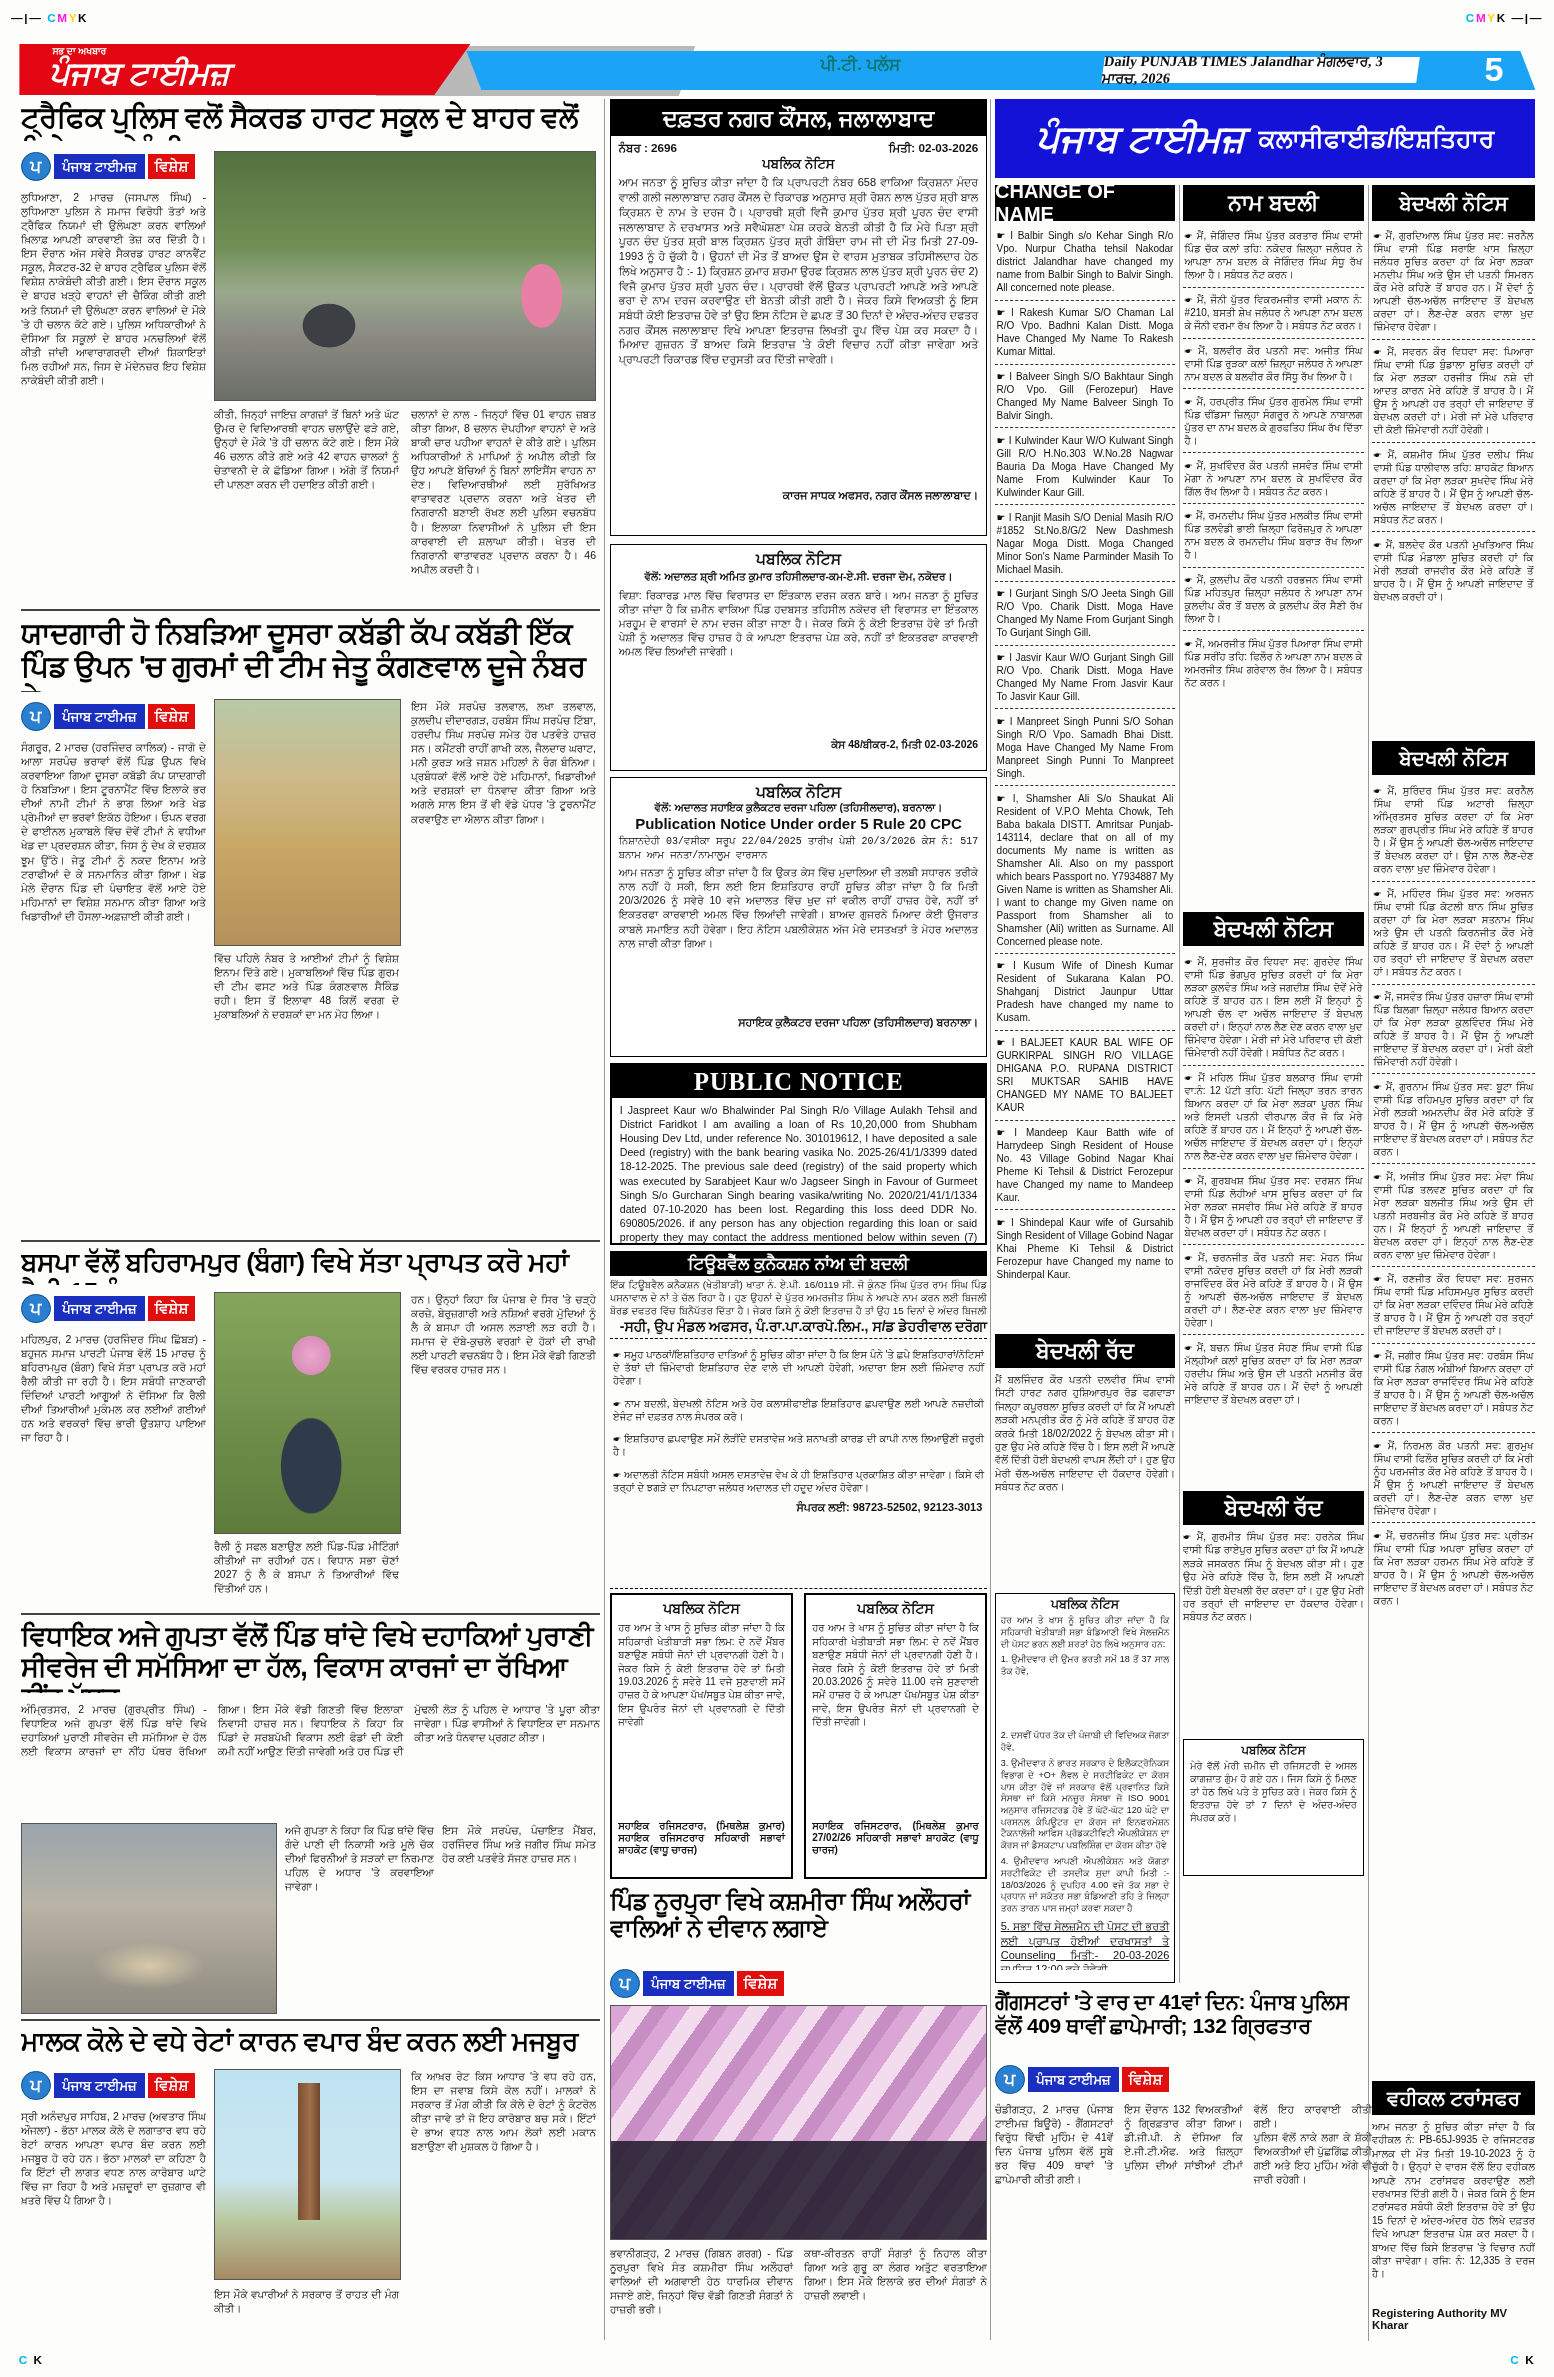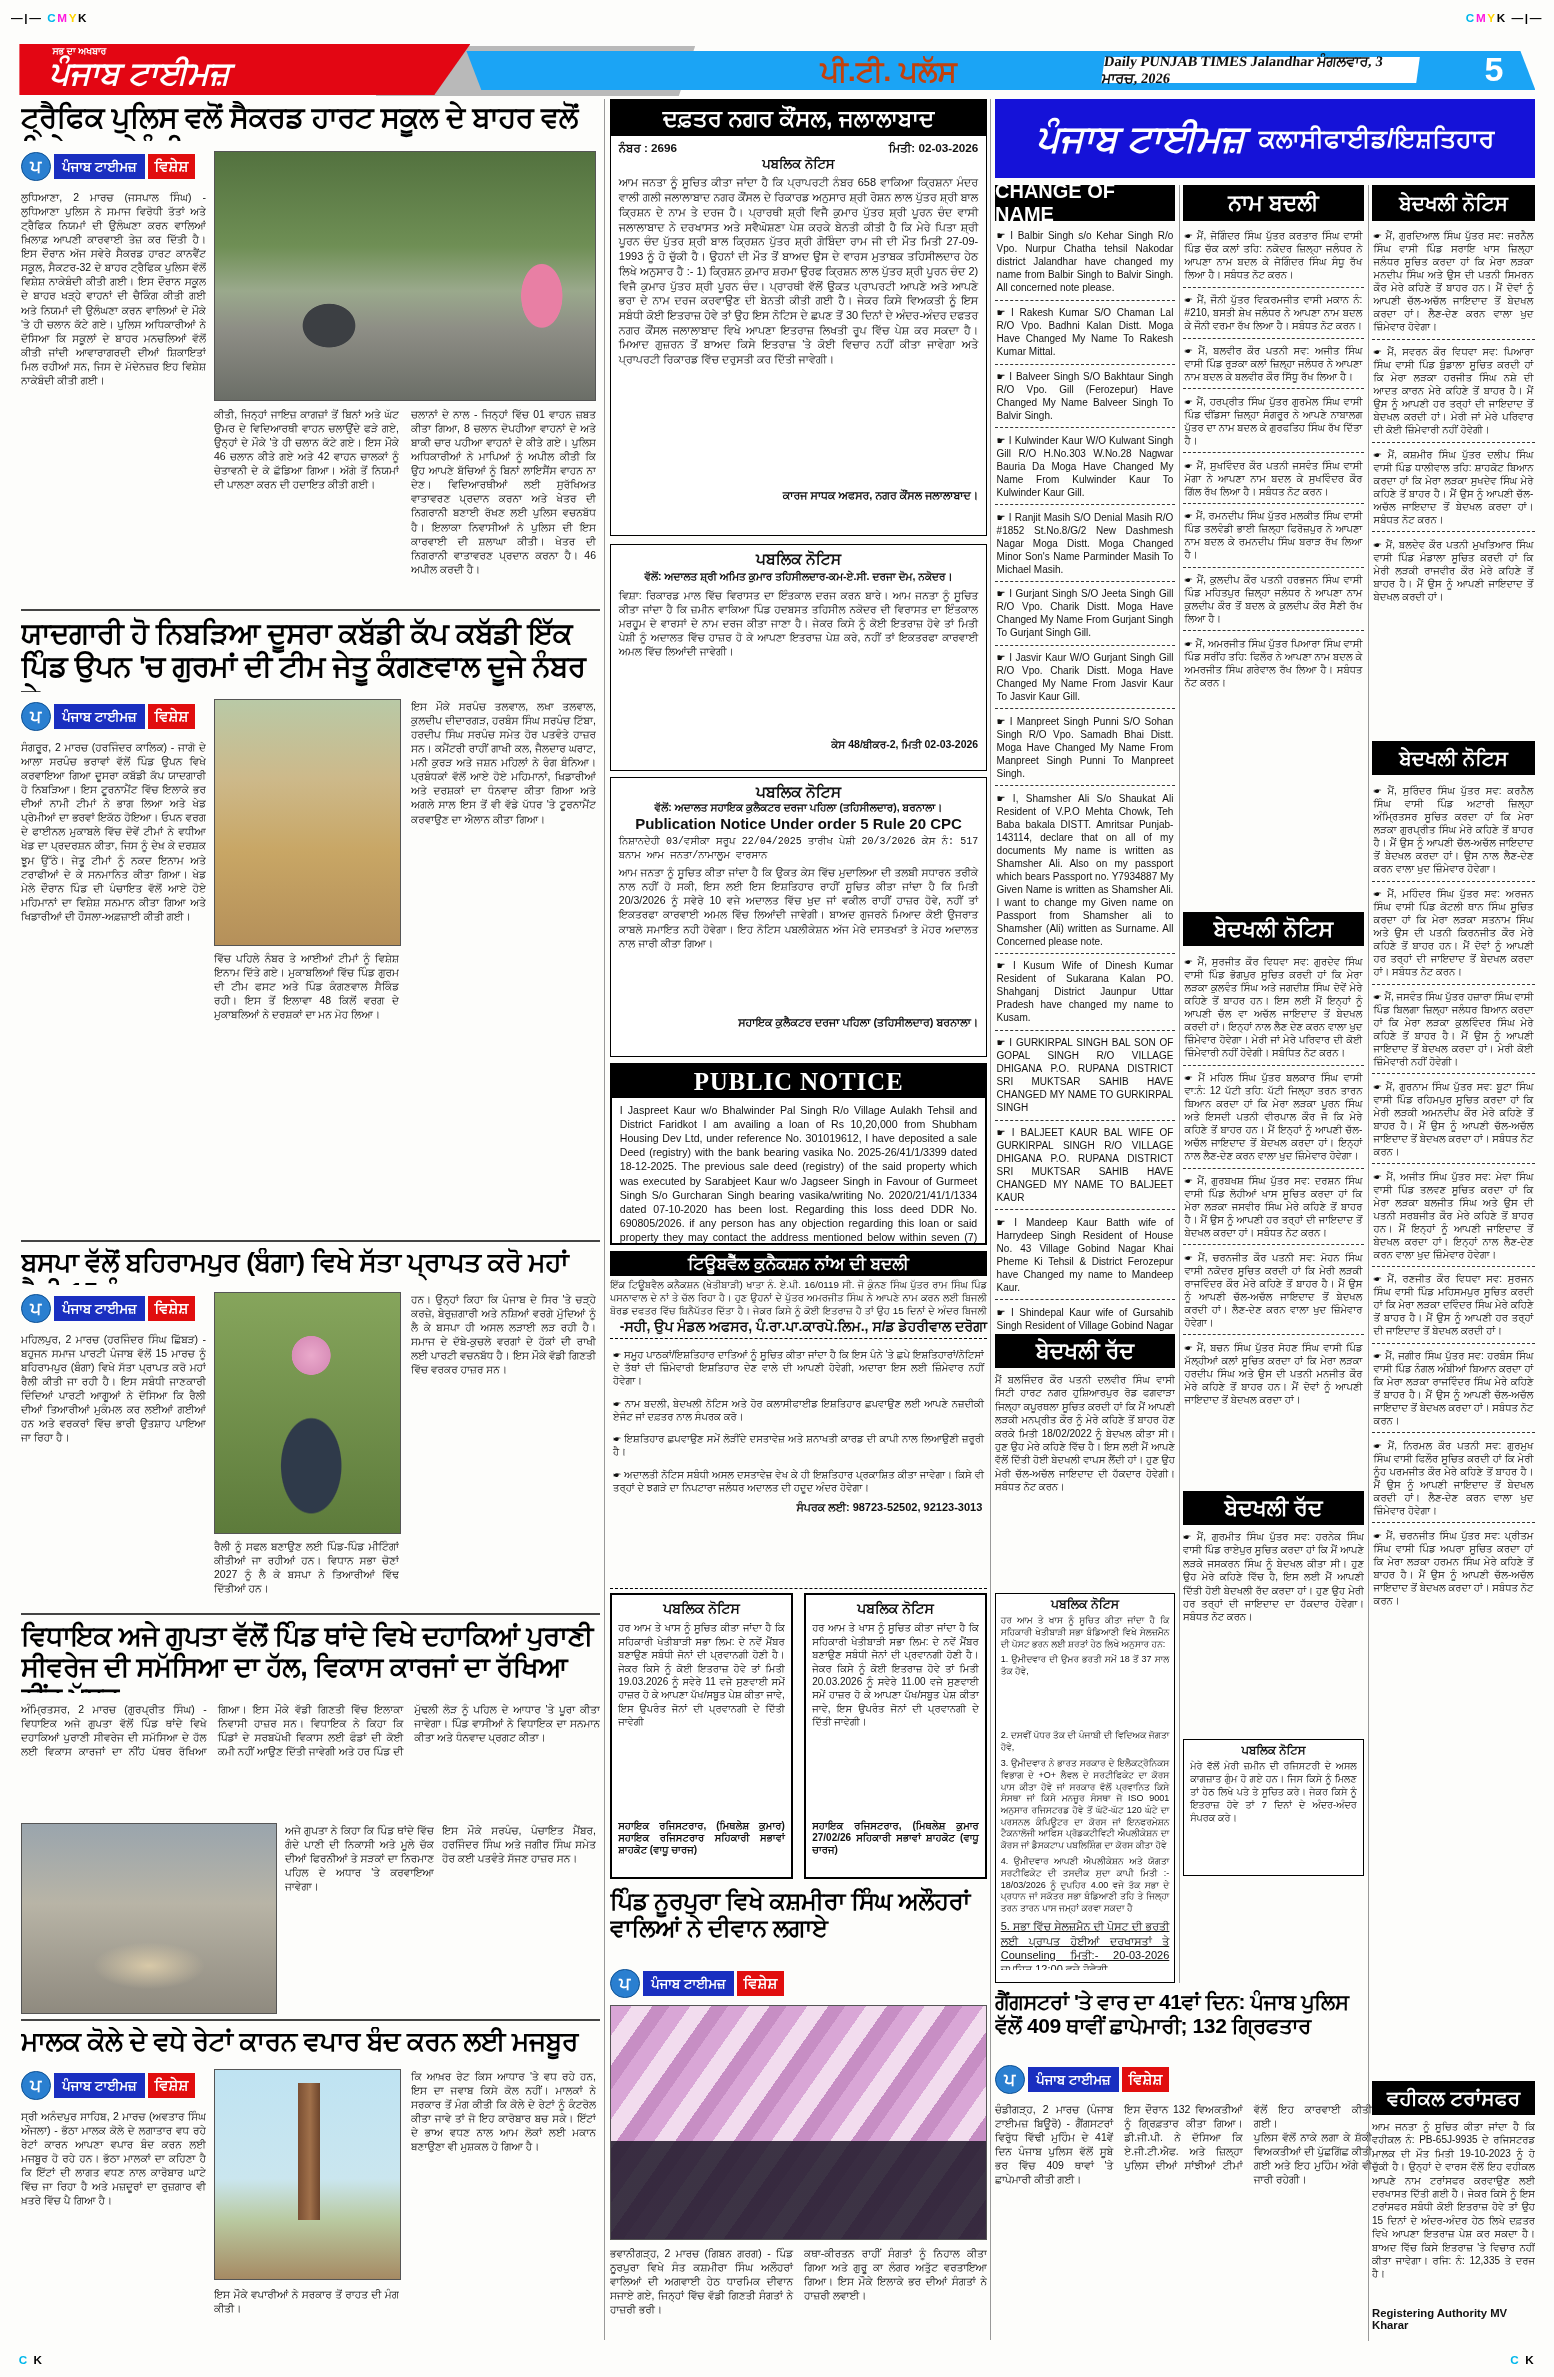--- a/index.html
+++ b/index.html
@@ -52,21 +52,21 @@
 <div id="page">
 
   <div class="abs regmark" style="left:11px;top:11px;"><span class="c-k">—|—</span>&nbsp;<span class="c-c">C</span><span class="c-m">M</span><span class="c-y">Y</span><span class="c-k">K</span></div>
   <div class="abs regmark" style="right:11px;top:11px;"><span class="c-c">C</span><span class="c-m">M</span><span class="c-y">Y</span><span class="c-k">K</span>&nbsp;<span class="c-k">—|—</span></div>
   <div class="abs regmark" style="left:18.7px;top:2353px;"><span class="c-c">C</span> <span class="c-k">K</span></div>
   <div class="abs regmark" style="right:18.7px;top:2353px;"><span class="c-c">C</span> <span class="c-k">K</span></div>
 
   <div class="abs" style="left:19.4px;top:44px;width:1516px;height:53px;">
     <div class="abs" style="left:365px;top:1.6px;width:303px;height:50px;background:#b9b9b9;transform:skewX(-18deg);"></div>
     <div class="abs" style="left:447px;top:7px;width:1069px;height:39px;background:#1ba4f5;clip-path:polygon(0 0,98.6% 0,100% 100%,1.4% 100%);"></div>
-    <div class="abs" style="left:801px;top:11px;color:#c2410c;font-weight:bold;font-size:29px;">ਪੀ.ਟੀ. ਪਲੱਸ</div>
+    <div class="abs" style="left:801px;top:11px;color:#0f766e;font-weight:bold;font-size:17px;">ਪੀ.ਟੀ. ਪਲੱਸ</div>
     <div class="abs serif" style="left:1084px;top:13.2px;width:315px;height:26.4px;background:#fff;display:flex;align-items:center;justify-content:center;font-weight:bold;font-size:14.4px;transform:skewX(-8deg);">Daily PUNJAB TIMES Jalandhar ਮੰਗਲਵਾਰ, 3 ਮਾਰਚ, 2026</div>
     <div class="abs" style="left:1465px;top:6.2px;color:#fff;font-weight:bold;font-size:34px;">5</div>
     <div class="abs" style="left:0;top:0;width:451px;height:51px;background:#e30613;clip-path:polygon(0 0,100% 0,92% 100%,0 100%);box-shadow:1.6px 1.6px 0 #8a8a8a;">
       <div style="color:#fff;font-size:9.3px;padding:2.3px 0 0 33px;font-weight:bold;">ਸਭ ਦਾ ਅਖਬਾਰ</div>
       <div style="color:#fff;font-size:32px;font-weight:bold;font-style:italic;padding-left:29.5px;line-height:1.0;">ਪੰਜਾਬ ਟਾਈਮਜ਼</div>
     </div>
   </div>
 
   <div class="abs hl" style="left:21px;top:101px;width:579px;height:40px;font-size:29px;overflow:hidden;">ਟ੍ਰੈਫਿਕ ਪੁਲਿਸ ਵਲੋਂ ਸੈਕਰਡ ਹਾਰਟ ਸਕੂਲ ਦੇ ਬਾਹਰ ਵਲੋਂ ਵਿਸ਼ੇਸ਼ ਨਾਕੇਬੰਦੀ</div>
   <div class="abs badge" style="left:21px;top:151px;">
@@ -205,21 +205,20 @@
       <div class="entry">☛ I Balbir Singh s/o Kehar Singh R/o Vpo. Nurpur Chatha tehsil Nakodar district Jalandhar have changed my name from Balbir Singh to Balvir Singh. All concerned note please.</div>
       <div class="entry">☛ I Rakesh Kumar S/O Chaman Lal R/O Vpo. Badhni Kalan Distt. Moga Have Changed My Name To Rakesh Kumar Mittal.</div>
       <div class="entry">☛ I Balveer Singh S/O Bakhtaur Singh R/O Vpo. Gill (Ferozepur) Have Changed My Name Balveer Singh To Balvir Singh.</div>
       <div class="entry">☛ I Kulwinder Kaur W/O Kulwant Singh Gill R/O H.No.303 W.No.28 Nagwar Bauria Da Moga Have Changed My Name From Kulwinder Kaur To Kulwinder Kaur Gill.</div>
       <div class="entry">☛ I Ranjit Masih S/O Denial Masih R/O #1852 St.No.8/G/2 New Dashmesh Nagar Moga Distt. Moga Changed Minor Son's Name Parminder Masih To Michael Masih.</div>
       <div class="entry">☛ I Gurjant Singh S/O Jeeta Singh Gill R/O Vpo. Charik Distt. Moga Have Changed My Name From Gurjant Singh To Gurjant Singh Gill.</div>
       <div class="entry">☛ I Jasvir Kaur W/O Gurjant Singh Gill R/O Vpo. Charik Distt. Moga Have Changed My Name From Jasvir Kaur To Jasvir Kaur Gill.</div>
       <div class="entry">☛ I Manpreet Singh Punni S/O Sohan Singh R/O Vpo. Samadh Bhai Distt. Moga Have Changed My Name From Manpreet Singh Punni To Manpreet Singh.</div>
       <div class="entry">☛ I, Shamsher Ali S/o Shaukat Ali Resident of V.P.O Mehta Chowk, Teh Baba bakala DISTT. Amritsar Punjab-143114, declare that on all of my documents My name is written as Shamsher Ali. Also on my passport which bears Passport no. Y7934887 My Given Name is written as Shamsher Ali. I want to change my Given name on Passport from Shamsher ali to Shamsher (Ali) written as Surname. All Concerned please note.</div>
       <div class="entry">☛ I Kusum Wife of Dinesh Kumar Resident of Sukarana Kalan PO. Shahganj District Jaunpur Uttar Pradesh have changed my name to Kusam.</div>
-      <div class="entry">☛ I GURKIRPAL SINGH BAL SON OF GOPAL SINGH R/O VILLAGE DHIGANA P.O. RUPANA DISTRICT SRI MUKTSAR SAHIB HAVE CHANGED MY NAME TO GURKIRPAL SINGH</div>
       <div class="entry">☛ I BALJEET KAUR BAL WIFE OF GURKIRPAL SINGH R/O VILLAGE DHIGANA P.O. RUPANA DISTRICT SRI MUKTSAR SAHIB HAVE CHANGED MY NAME TO BALJEET KAUR</div>
       <div class="entry">☛ I Mandeep Kaur Batth wife of Harrydeep Singh Resident of House No. 43 Village Gobind Nagar Khai Pheme Ki Tehsil &amp; District Ferozepur have Changed my name to Mandeep Kaur.</div>
       <div class="entry">☛ I Shindepal Kaur wife of Gursahib Singh Resident of Village Gobind Nagar Khai Pheme Ki Tehsil &amp; District Ferozepur have Changed my name to Shinderpal Kaur.</div>
     </div>
   <div class="abs bar" style="left:995px;top:1334px;width:180px;height:34px;font-size:22px;">ਬੇਦਖਲੀ ਰੱਦ</div>
   <div class="abs body-sm" style="left:995px;top:1373px;width:180px;height:215px;font-size:10px;">ਮੈਂ ਬਲਜਿੰਦਰ ਕੌਰ ਪਤਨੀ ਦਲਵੀਰ ਸਿੰਘ ਵਾਸੀ ਸਿਟੀ ਹਾਰਟ ਨਗਰ ਹੁਸ਼ਿਆਰਪੁਰ ਰੋਡ ਫਗਵਾੜਾ ਜਿਲ੍ਹਾ ਕਪੂਰਥਲਾ ਸੂਚਿਤ ਕਰਦੀ ਹਾਂ ਕਿ ਮੈਂ ਆਪਣੀ ਲੜਕੀ ਮਨਪ੍ਰੀਤ ਕੌਰ ਨੂੰ ਮੇਰੇ ਕਹਿਣੇ ਤੋਂ ਬਾਹਰ ਹੋਣ ਕਰਕੇ ਮਿਤੀ 18/02/2022 ਨੂੰ ਬੇਦਖਲ ਕੀਤਾ ਸੀ। ਹੁਣ ਉਹ ਮੇਰੇ ਕਹਿਣੇ ਵਿੱਚ ਹੈ। ਇਸ ਲਈ ਮੈਂ ਆਪਣੇ ਵੱਲੋਂ ਦਿੱਤੀ ਹੋਈ ਬੇਦਖਲੀ ਵਾਪਸ ਲੈਂਦੀ ਹਾਂ। ਹੁਣ ਉਹ ਮੇਰੀ ਚੱਲ-ਅਚੱਲ ਜਾਇਦਾਦ ਦੀ ਹੱਕਦਾਰ ਹੋਵੇਗੀ। ਸਬੰਧਤ ਨੋਟ ਕਰਨ।</div>
   <div class="abs boxed" style="left:995px;top:1593px;width:180px;height:390px;">
     <div class="ntitle" style="font-size:12.4px;padding-top:3.1px;">ਪਬਲਿਕ ਨੋਟਿਸ</div>
     <div class="body-sm" style="padding:3.1px 4.7px 0;font-size:9px;">ਹਰ ਆਮ ਤੇ ਖਾਸ ਨੂੰ ਸੂਚਿਤ ਕੀਤਾ ਜਾਂਦਾ ਹੈ ਕਿ ਸਹਿਕਾਰੀ ਖੇਤੀਬਾੜੀ ਸਭਾ ਬੰਡਿਆਣੀ ਵਿਖੇ ਸੇਲਜ਼ਮੈਨ ਦੀ ਪੋਸਟ ਭਰਨ ਲਈ ਸ਼ਰਤਾਂ ਹੇਠ ਲਿਖੇ ਅਨੁਸਾਰ ਹਨ:</div>
     <div style="padding:1.6px 4.7px;overflow:hidden;height:316px;">

